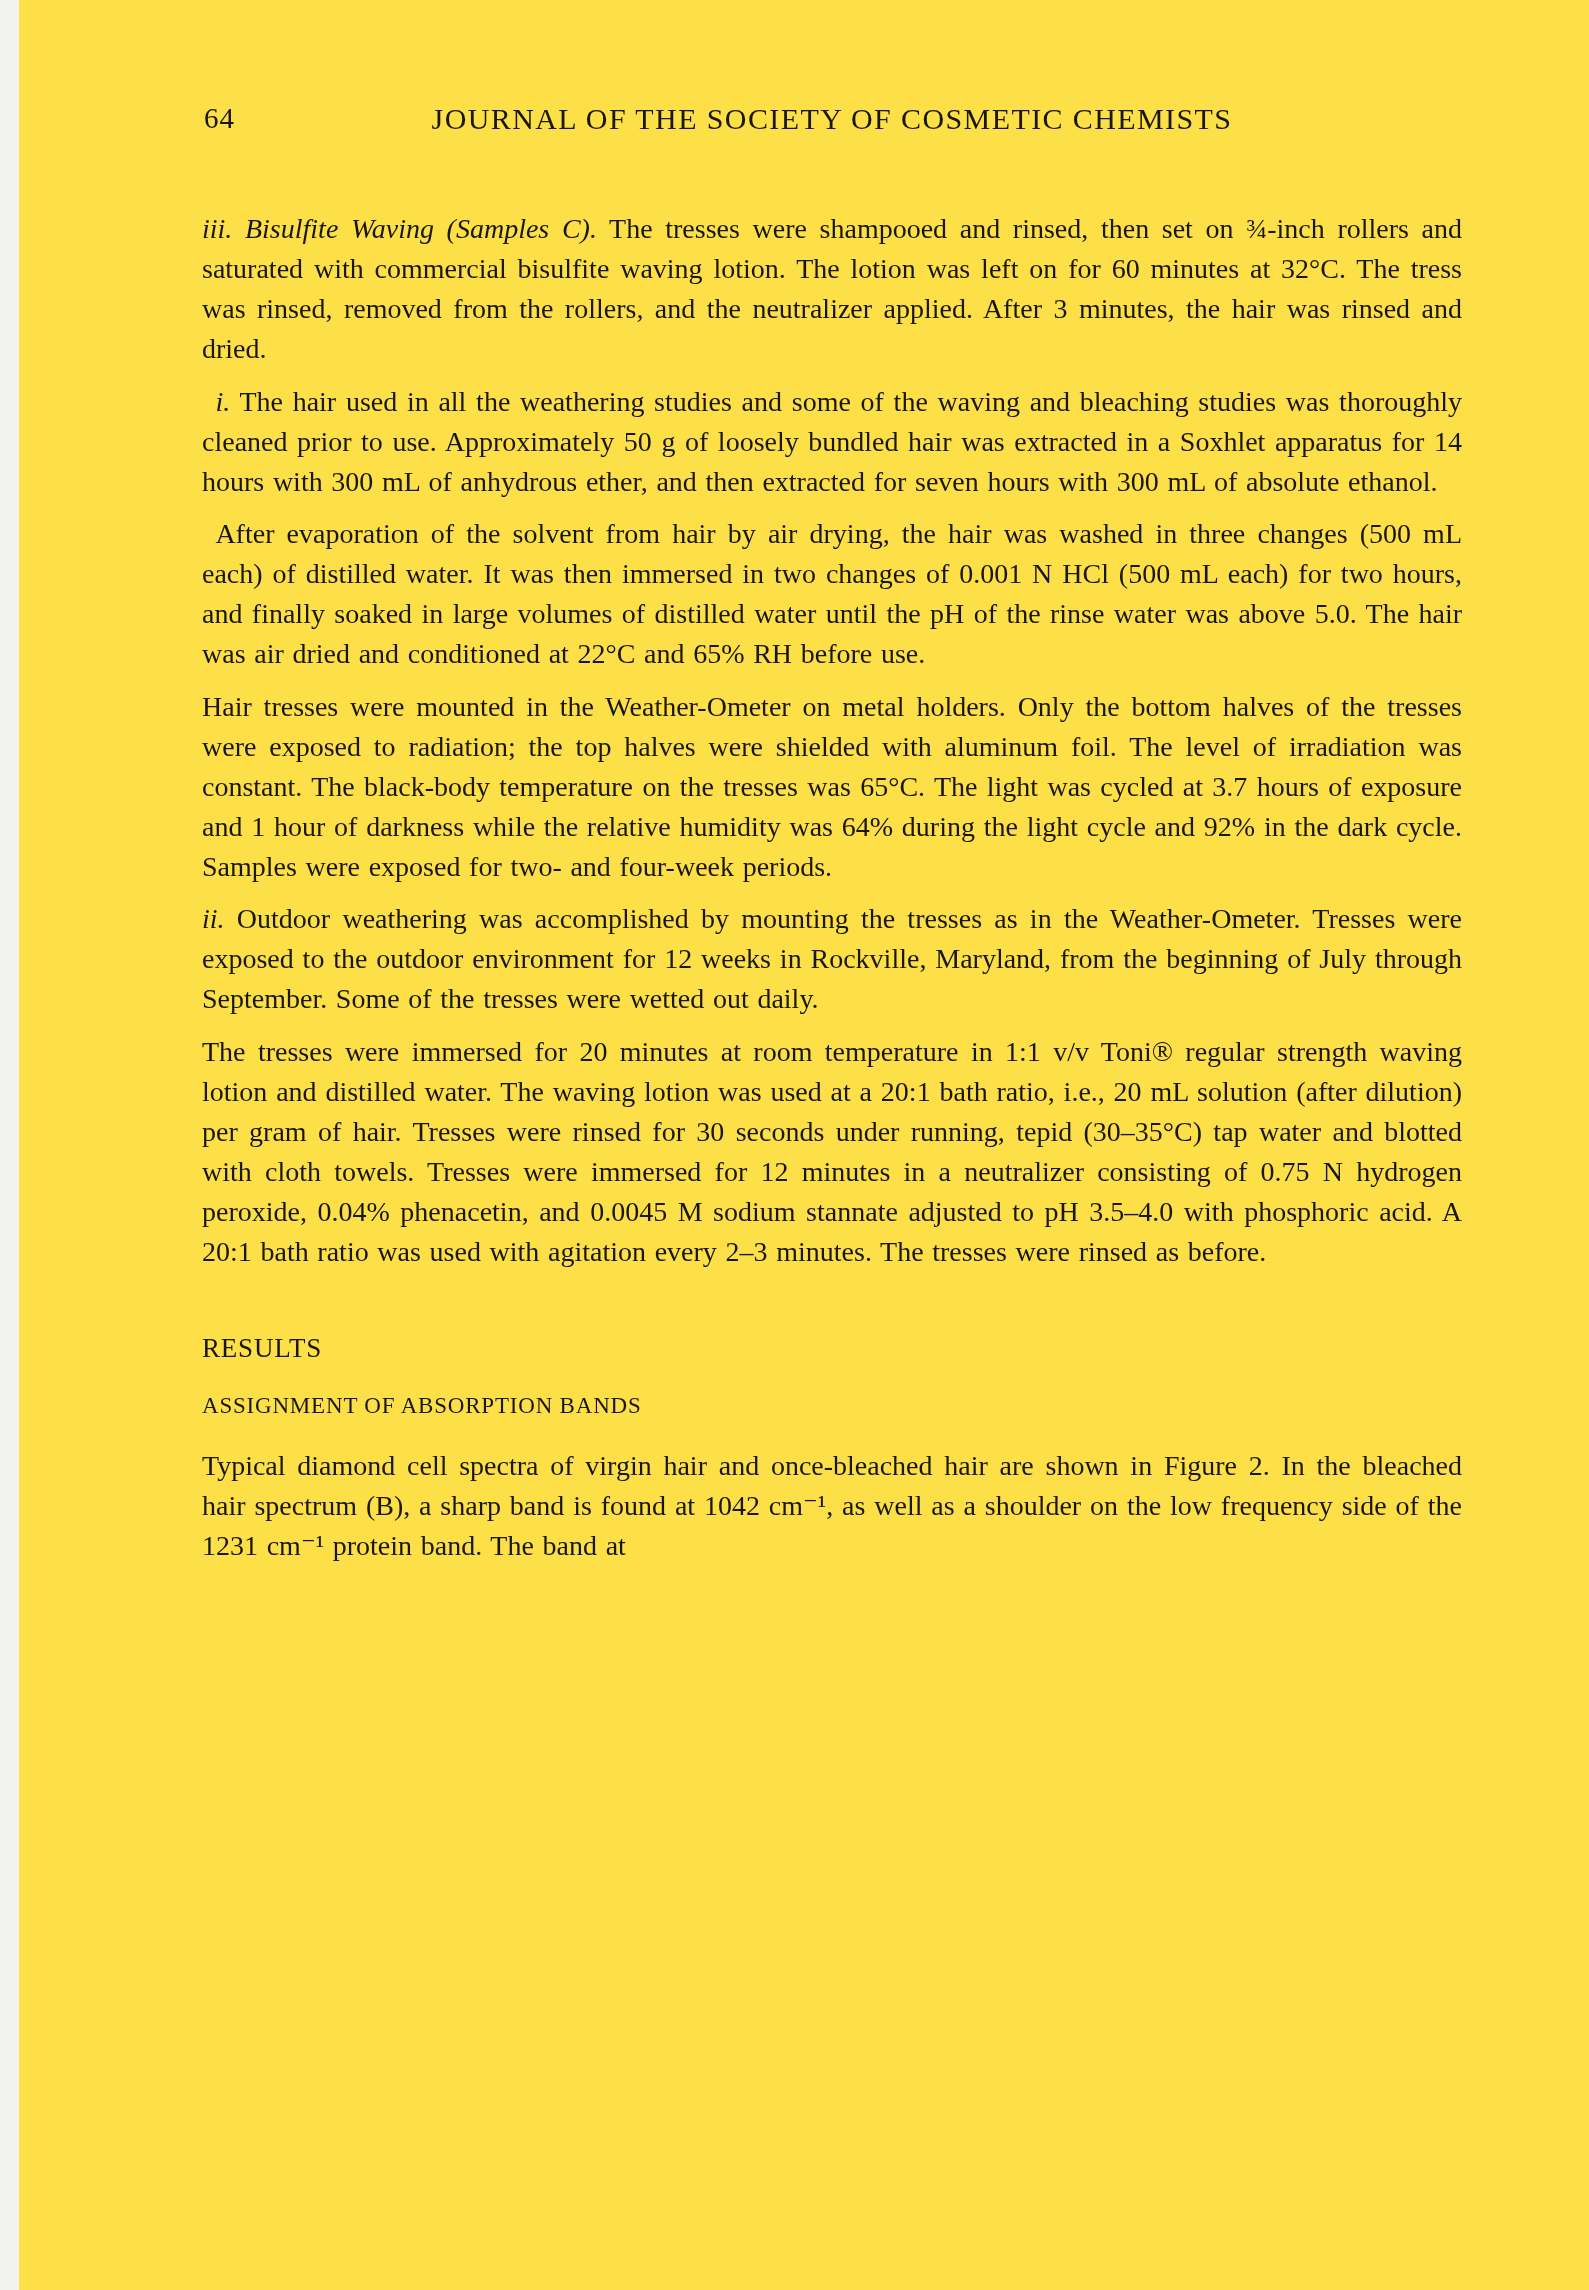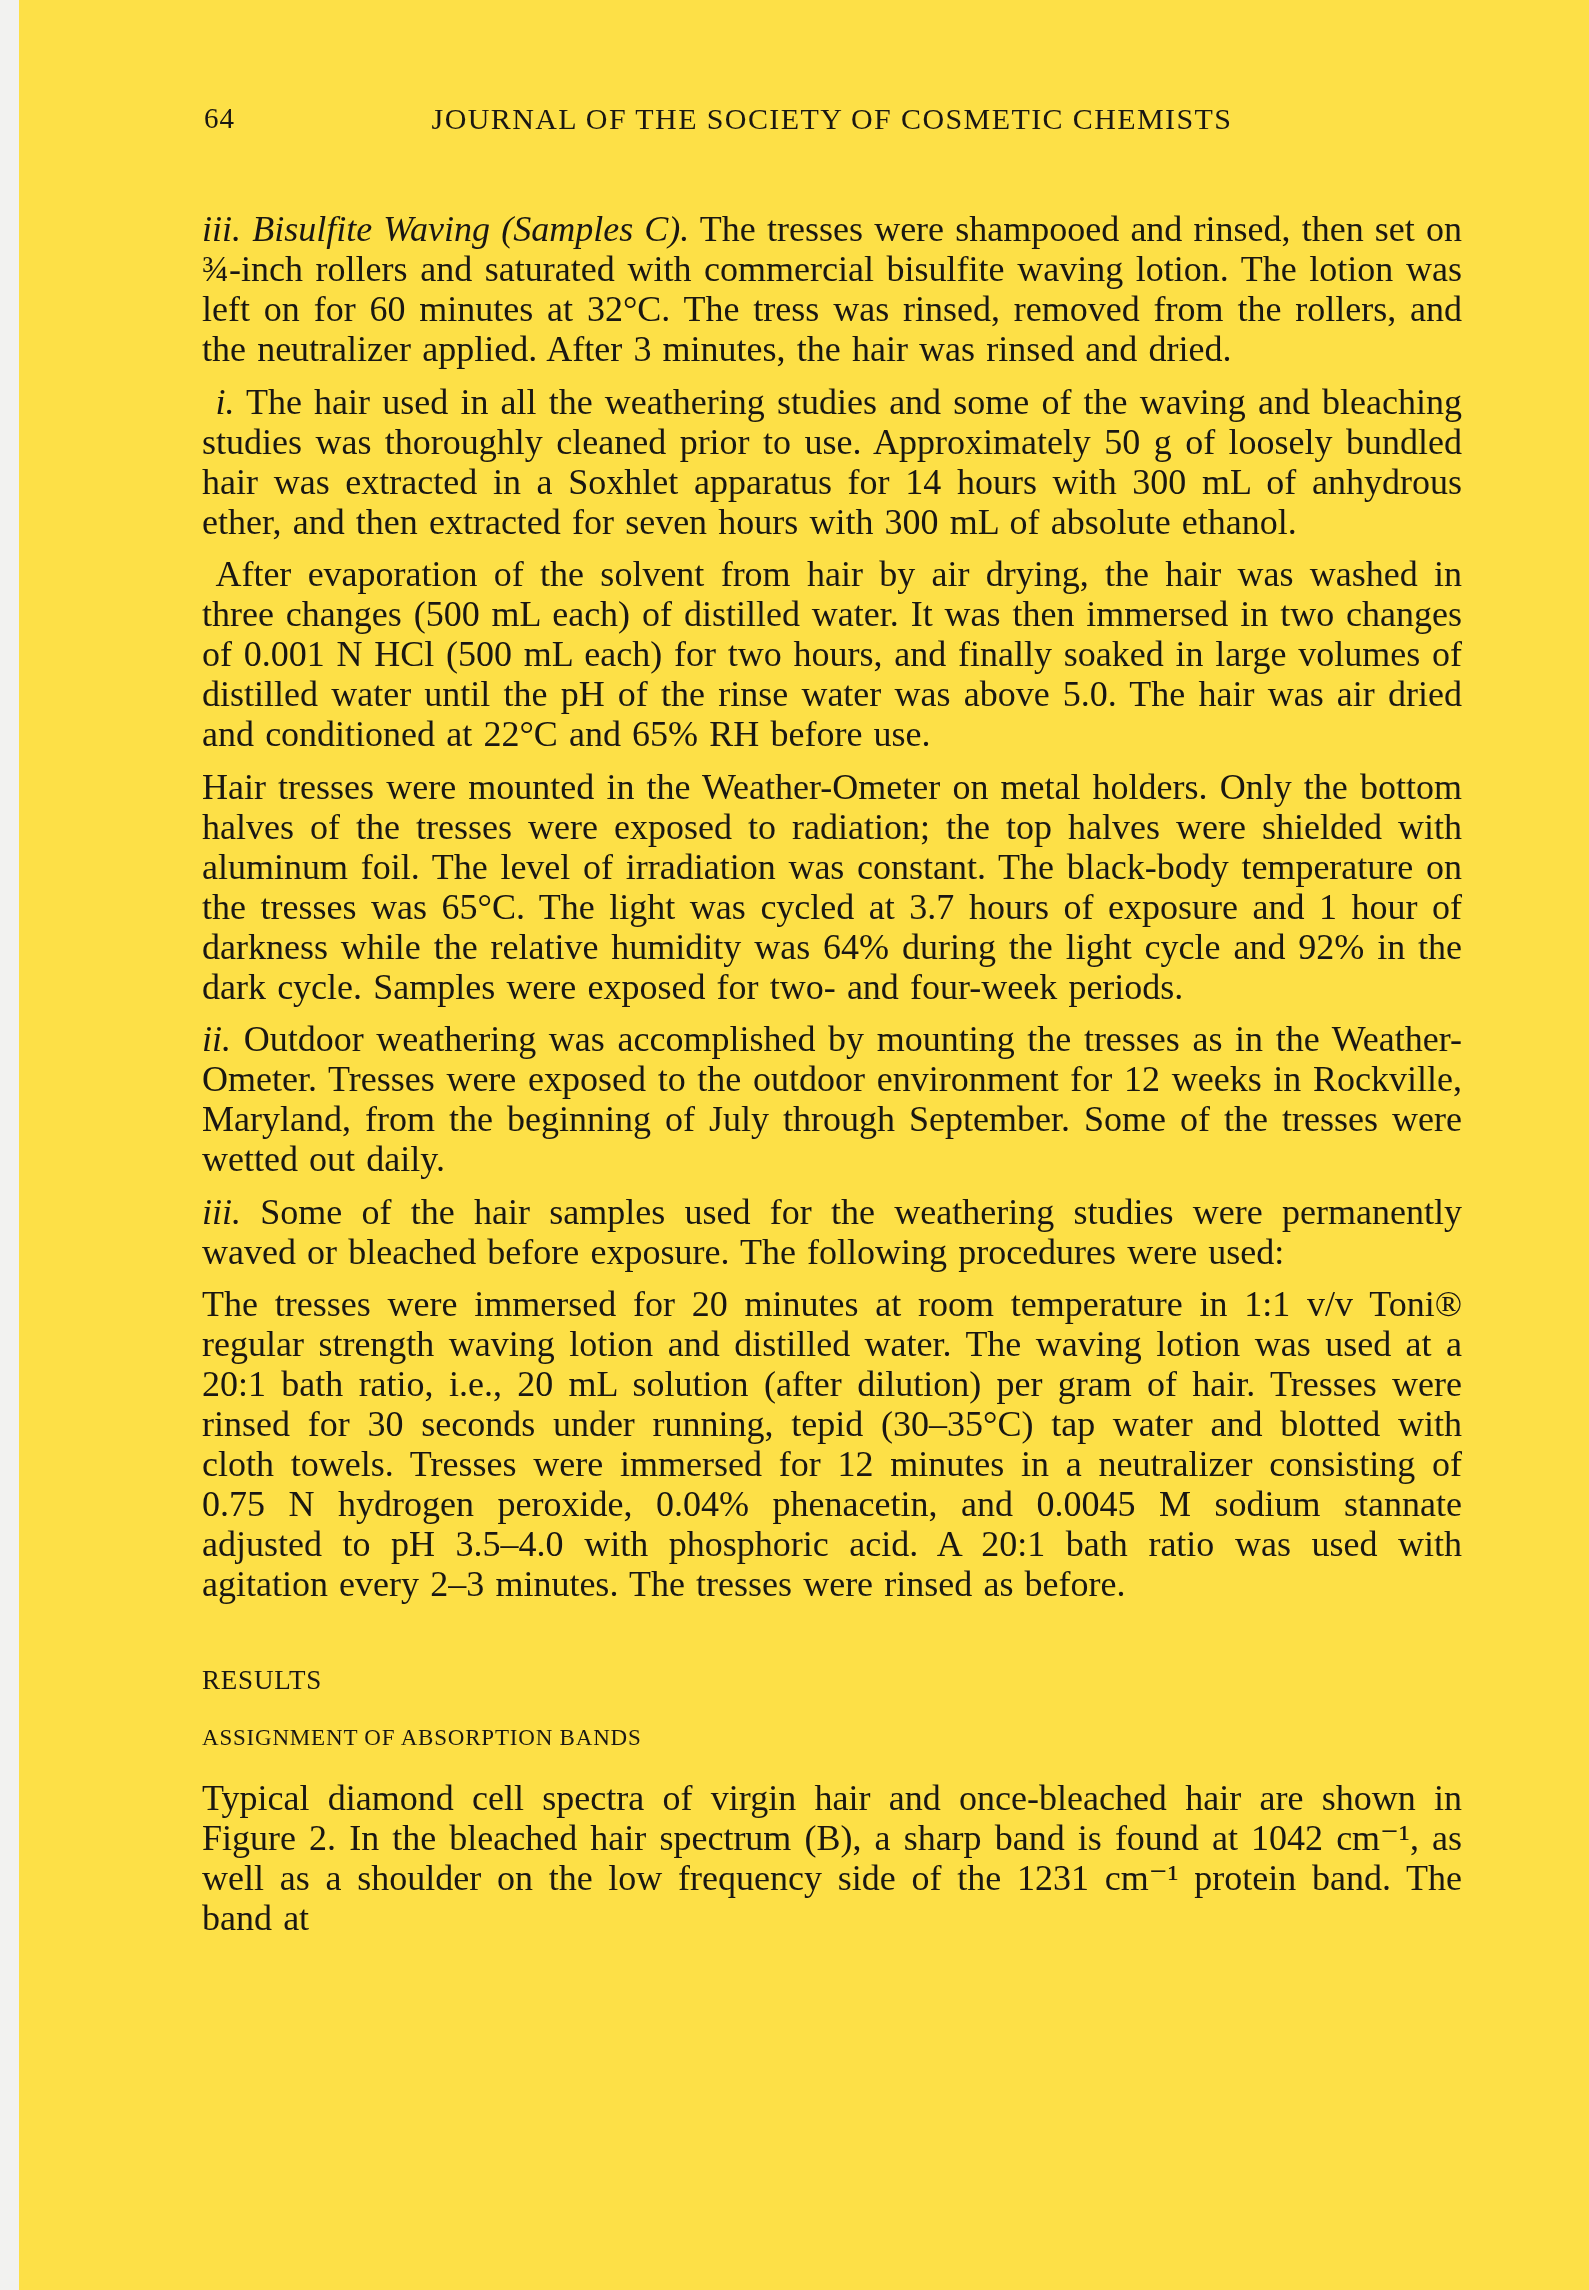--- a/index.html
+++ b/index.html
@@ -39,21 +39,21 @@
     top: 102px;
     font-size: 29px;
     letter-spacing: 1px;
   }
   .journal-title {
     font-size: 30px;
     letter-spacing: 1.4px;
     white-space: nowrap;
   }
   p.para {
-    font-size: 36px;
+    font-size: 28px;
     line-height: 40px;
     text-align: justify;
     margin: 0 0 12.5px 0;
     word-spacing: 0.06em;
   }
   p.para.indent {
     text-indent: 13.4px;
   }
   .lead-italic {
     font-style: italic;
@@ -105,24 +105,20 @@
 
     <p class="para">
       <span>Hair tresses were mounted in the Weather-Ometer on metal holders. Only the bottom halves of the tresses were exposed to radiation; the top halves were shielded with aluminum foil. The level of irradiation was constant. The black-body temperature on the tresses was 65°C. The light was cycled at 3.7 hours of exposure and 1 hour of darkness while the relative humidity was 64% during the light cycle and 92% in the dark cycle. Samples were exposed for two- and four-week periods.</span>
     </p>
 
     <p class="para">
       <span class="lead-italic">ii.</span>
       <span>Outdoor weathering was accomplished by mounting the tresses as in the Weather-Ometer. Tresses were exposed to the outdoor environment for 12 weeks in Rockville, Maryland, from the beginning of July through September. Some of the tresses were wetted out daily.</span>
     </p>
 
-    <p class="para">
-      <span class="lead-italic">iii.</span>
-      <span>Some of the hair samples used for the weathering studies were permanently waved or bleached before exposure. The following procedures were used:</span>
-    </p>
 
     <p class="para">
       <span>The tresses were immersed for 20 minutes at room temperature in 1:1 v/v Toni® regular strength waving lotion and distilled water. The waving lotion was used at a 20:1 bath ratio, i.e., 20 mL solution (after dilution) per gram of hair. Tresses were rinsed for 30 seconds under running, tepid (30–35°C) tap water and blotted with cloth towels. Tresses were immersed for 12 minutes in a neutralizer consisting of 0.75 N hydrogen peroxide, 0.04% phenacetin, and 0.0045 M sodium stannate adjusted to pH 3.5–4.0 with phosphoric acid. A 20:1 bath ratio was used with agitation every 2–3 minutes. The tresses were rinsed as before.</span>
     </p>
 
 
     <h2 class="results-heading">RESULTS</h2>
 
     <h3 class="subsec-heading">ASSIGNMENT OF ABSORPTION BANDS</h3>
 

